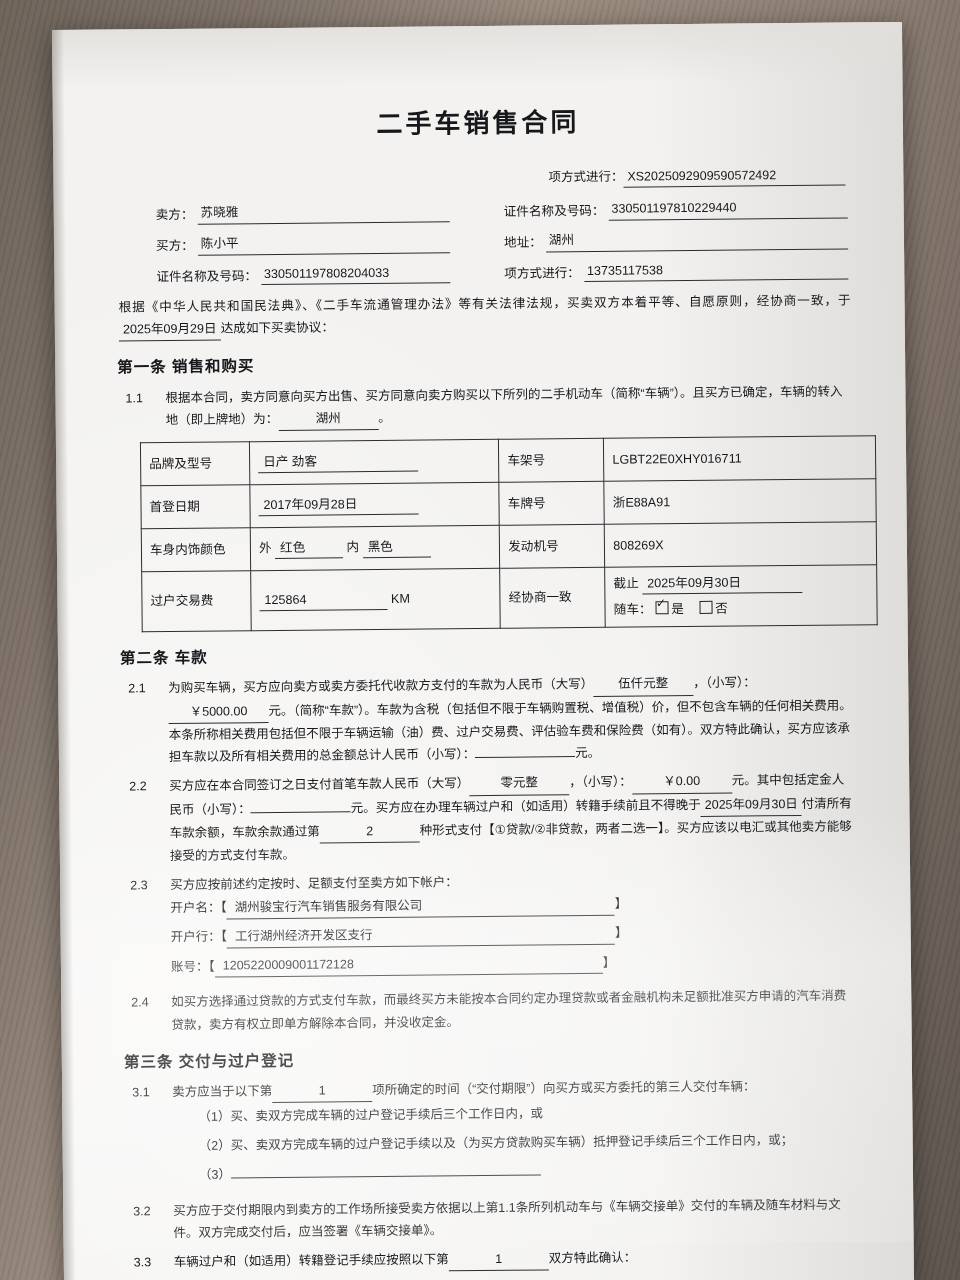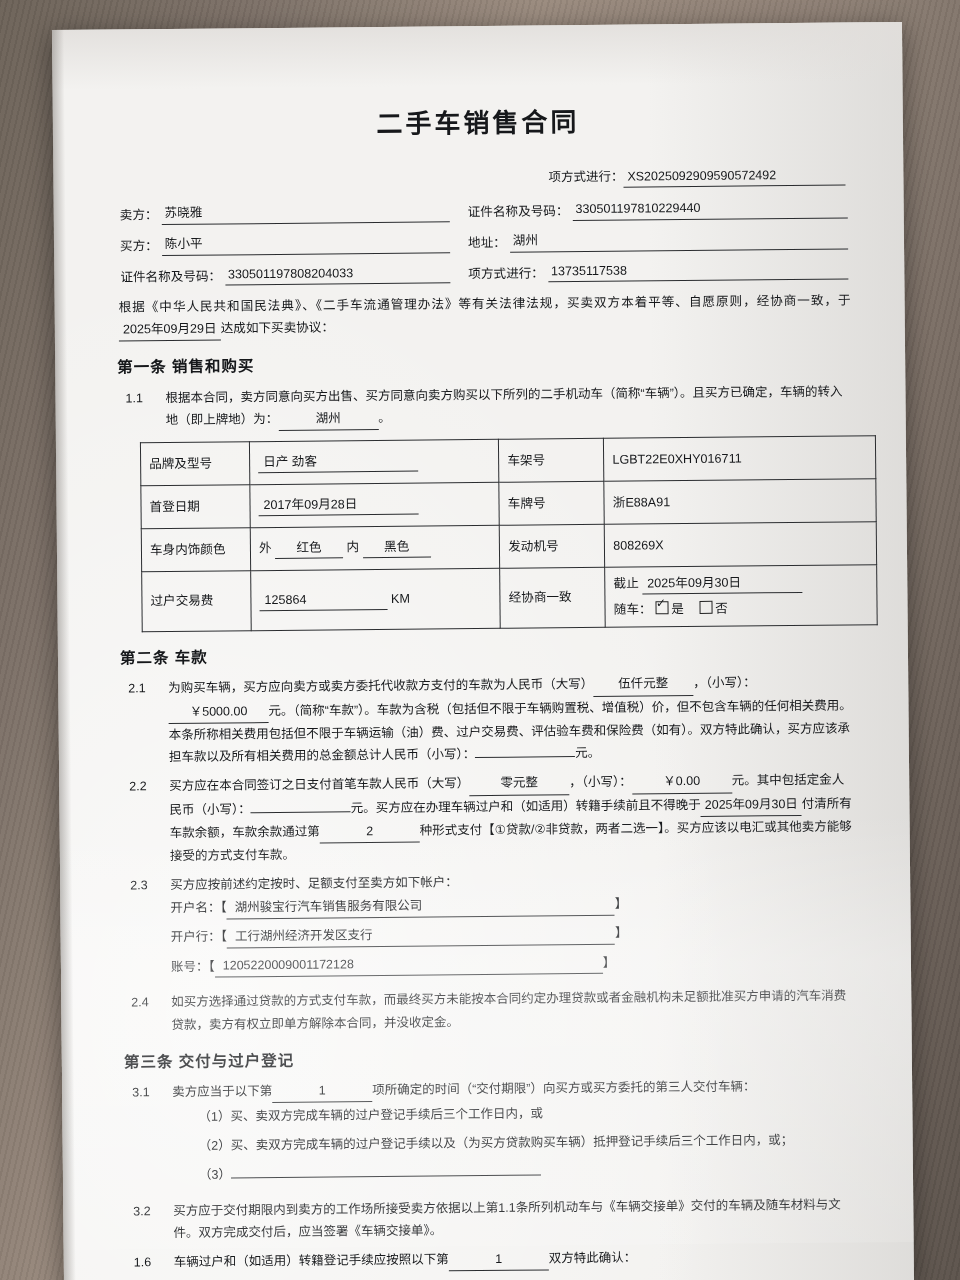--- a/index.html
+++ b/index.html
@@ -61,21 +61,21 @@
     border-bottom:1px solid #2a2c2f;padding-left:4px;
   }
   .party-grid{
     display:grid;
     grid-template-columns:330px 1fr;
     row-gap:10px;column-gap:18px;
     margin:0 4px 10px 14px;
     font-size:12.6px;
   }
   .fld{display:flex;align-items:flex-end;gap:4px;}
-  .fld .lbl{white-space:nowrap;}
+  .fld .lbl{white-space:nowrap;margin-left:36px;}
   .fld .ul{
     flex:1;border-bottom:1px solid #2a2c2f;
     padding:0 3px 1px 3px;min-height:16px;
   }
   .intro{
     margin:10px 2px 4px 12px;
     text-indent:0;
     font-size:12.6px;line-height:1.75;
     text-align:justify;
   }
@@ -104,21 +104,21 @@
     border:1px solid #2b2d30;
     padding:7px 8px;
     vertical-align:middle;
     height:28px;
   }
   td.k{width:92px;font-weight:normal;}
   td.k2{width:88px;}
   .u{display:inline-block;border-bottom:1px solid #2a2c2f;padding:0 5px;min-width:70px;}
   .u.w120{min-width:118px;}
   .u.w150{min-width:150px;}
-  .u.w60{min-width:58px;text-align:center;}
+  .u.w60{min-width:58px;}
   .chk{display:inline-block;width:11px;height:11px;border:1px solid #222;position:relative;vertical-align:-1px;margin-right:3px;}
   .chk.on::after{
     content:"✓";position:absolute;left:0;top:-5px;font-size:12px;line-height:12px;
   }
   .bank-box{
     display:flex;align-items:center;gap:0;margin:0 0 6px 0;font-size:12.5px;
   }
   .bank-box .lbl{white-space:nowrap;}
   .bank-box .brk{
     flex:0 0 auto;border-bottom:1px solid #2a2c2f;
@@ -300,21 +300,21 @@
         </div>
       </div>
     </div>
 
     <div class="clause">
       <span class="num">3.2</span>
       <p>买方应于交付期限内到卖方的工作场所接受卖方依据以上第1.1条所列机动车与《车辆交接单》交付的车辆及随车材料与文件。双方完成交付后，应当签署《车辆交接单》。</p>
     </div>
 
     <div class="clause">
-      <span class="num">1.6</span>
+      <span class="num">3.3</span>
       <p>
         <span>车辆过户和（如适用）转籍登记手续应按照以下第</span><span class="inline-ul w40">1</span><span>双方特此确认：</span>
       </p>
     </div>
 
   </div>
   <div class="glare"></div>
   <div class="edge-left"></div>
 </div>
 

